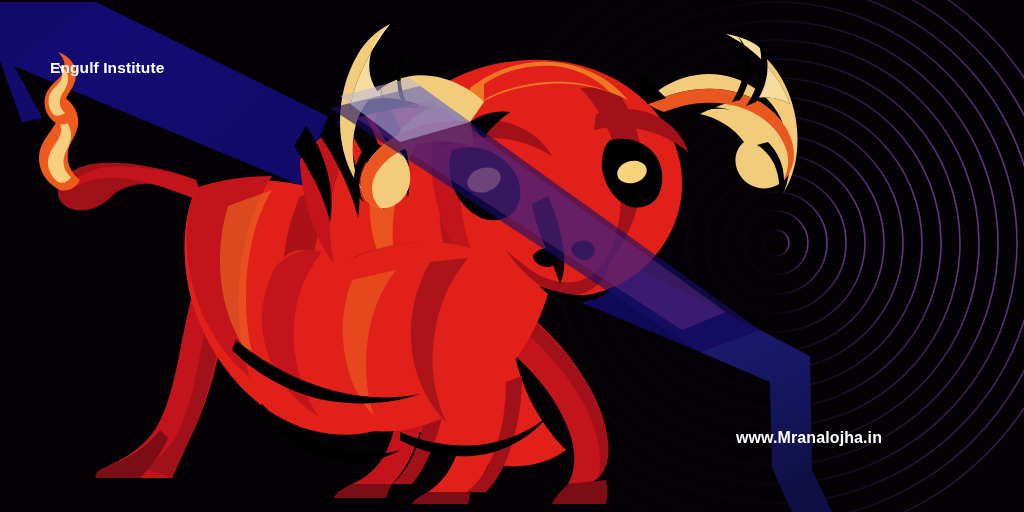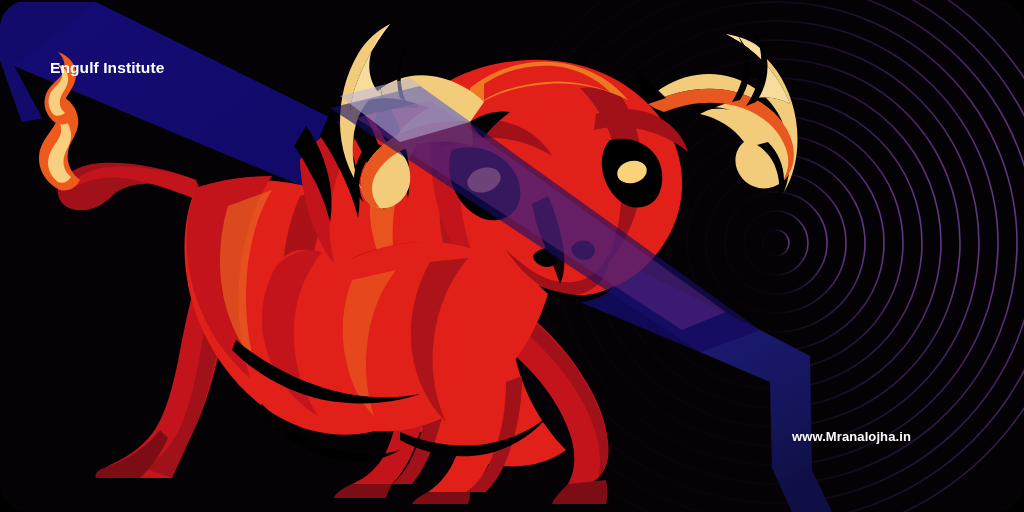--- a/index.html
+++ b/index.html
@@ -10,21 +10,20 @@
   }
   body {
     font-family: "Liberation Sans", sans-serif;
   }
   #banner {
     position: relative;
     width: 1024px;
     height: 512px;
     background: #050206;
     overflow: hidden;
-    border-radius: 29px;
   }
   #bg-layer, #art-layer {
     position: absolute;
     top: 0;
     left: 0;
     width: 1024px;
     height: 512px;
   }
   .txt {
     position: absolute;
@@ -64,23 +63,23 @@
   #tagline .tg-line {
     color: #ffffff;
     font-size: 14.6px;
     font-weight: 700;
     line-height: 25px;
     letter-spacing: -0.15px;
     white-space: nowrap;
     text-shadow: 0 1px 2px rgba(0,0,0,0.55);
   }
   #website-url {
-    left: 792px;
+    left: 736px;
     top: 429px;
-    font-size: 13px;
+    font-size: 16px;
     font-weight: 700;
     letter-spacing: 0.1px;
   }
 </style>
 </head>
 <body>
 
 <div id="banner">
 
   <svg id="bg-layer" viewBox="0 0 1024 512" xmlns="http://www.w3.org/2000/svg">

